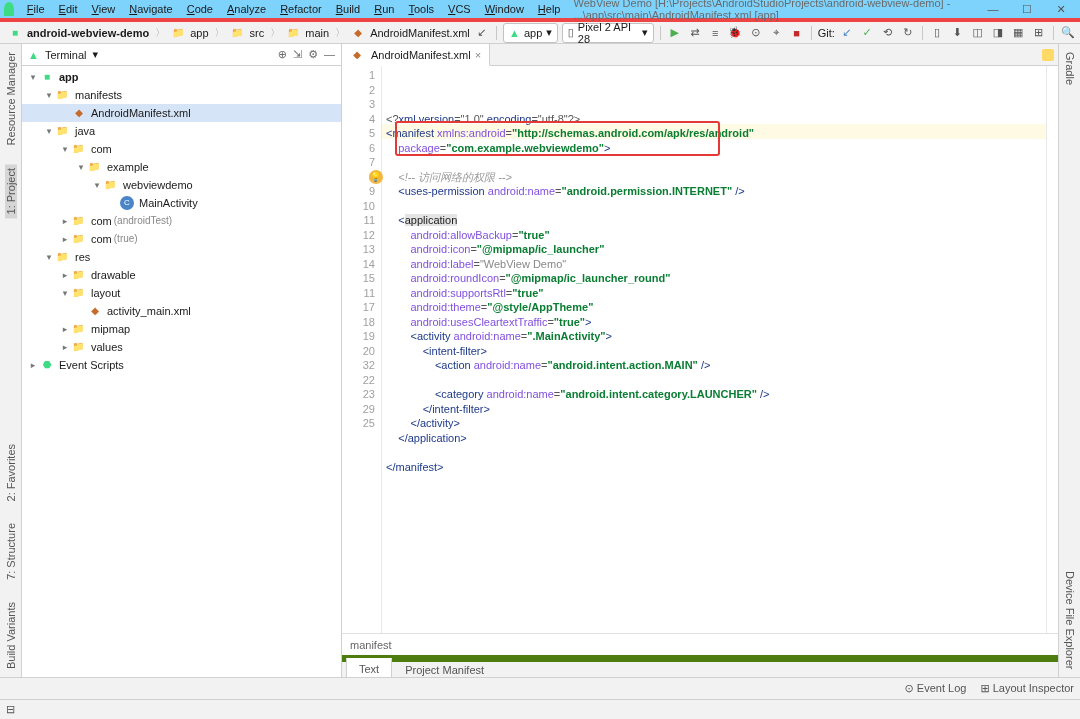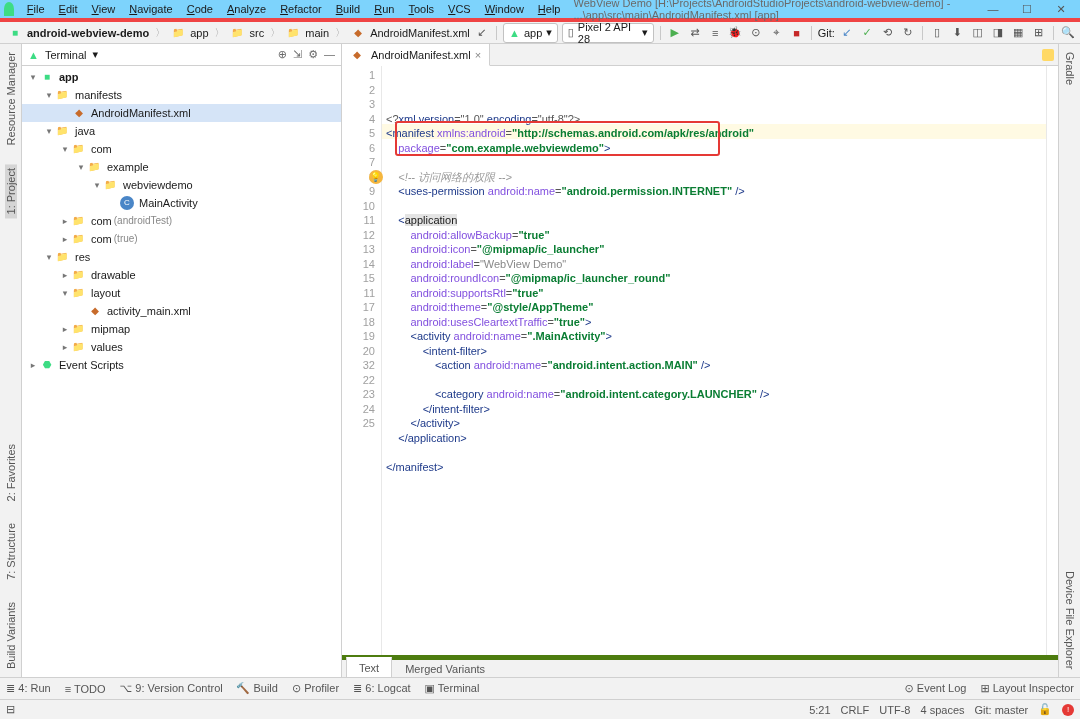--- a/index.html
+++ b/index.html
@@ -54,21 +54,21 @@
 .mark-right { width:12px; border-left:1px solid #e8e8e8; }
 .c-tag { color:#1e3a8a; }
 .c-attr { color:#8250df;text-align:right; }
 .c-str { color:#0a7d33; font-weight:bold; }
 .c-txt { color:#888; }
 .c-cmt { color:#9a9a9a; font-style:italic; }
 .c-plain{ color:#555; }
 .c-app{ background:#e4e4e4; }
 
 .crumb-strip { height:22px; border-top:1px solid #e0e0e0; display:flex; align-items:center; padding:0 8px; color:#666; font-size:11px; }
-.bottom-tabs { height:22px; display:flex; align-items:center; padding:0 4px; background:#f2f2f2; border-top:5px solid #4d7c0f; }
+.bottom-tabs { height:22px; display:flex; align-items:center; padding:0 4px; background:#f2f2f2; border-top:7px solid #4d7c0f; }
 .btab { display:flex; align-items:center; height:22px; padding:0 12px; border:1px solid transparent; color:#555; }
 .btab.active { background:#fff; border:1px solid #d0d0d0; border-top:1px solid #fff; margin-top:-1px; }
 
 .bottom-toolbar { height:22px; display:flex; align-items:center; background:#f2f2f2; border-top:1px solid #d0d0d0; padding:0 6px; gap:14px; color:#555;}
 .bottom-toolbar .item { display:flex; align-items:center; gap:4px; cursor:pointer; }
 .bottom-toolbar .right { margin-left:auto; display:flex; gap:14px; }
 
 .statusbar { height:20px; display:flex; align-items:center; background:#f2f2f2; border-top:1px solid #d0d0d0; padding:0 6px; gap:12px; color:#555; }
 .statusbar .right { margin-left:auto; display:flex; gap:10px; align-items:center; }
 .lock { color:#999; }
@@ -308,61 +308,44 @@
           <div>14</div>
           <div>15</div>
           <div>11</div>
           <div>17</div>
           <div>18</div>
           <div>19</div>
           <div>20</div>
           <div>32</div>
           <div>22</div>
           <div>23</div>
-          <div>24</div>
+          <div>29</div>
           <div>25</div>
         </div>
       <div class="code" id="code">
         <div class="redbox" id="redbox" style="top: 55px; left: 13px; width: 325px; height: 35px;"></div>
       <div class="code-line"><span class="c-plain">&lt;?</span><span class="c-tag">xml version</span><span class="c-plain">="1.0" </span><span class="c-tag">encoding</span><span class="c-plain">="utf-8"</span><span class="c-plain">?&gt;</span></div><div class="code-line"><span class="c-tag">&lt;manifest </span><span class="c-attr">xmlns:android</span><span class="c-plain">=</span><span class="c-str">"http://schemas.android.com/apk/res/android"</span></div><div class="code-line"><span class="c-plain">    </span><span class="c-attr">package</span><span class="c-plain">=</span><span class="c-str">"com.example.webviewdemo"</span><span class="c-tag">&gt;</span></div><div class="code-line"><span class="c-plain"> </span></div><div class="hl-line" style="top: 58px;"></div><div class="code-line" style="position: relative;"><div class="warn-bulb">💡</div><span class="c-cmt">    &lt;!-- 访问网络的权限 --&gt;</span></div><div class="code-line"><span class="c-plain">    </span><span class="c-tag">&lt;uses-permission </span><span class="c-attr">android:name</span><span class="c-plain">=</span><span class="c-str">"android.permission.INTERNET"</span><span class="c-tag"> /&gt;</span></div><div class="code-line"><span class="c-plain"> </span></div><div class="code-line"><span class="c-plain">    </span><span class="c-tag">&lt;</span><span class="c-app">application</span></div><div class="code-line"><span class="c-plain">        </span><span class="c-attr">android:allowBackup</span><span class="c-plain">=</span><span class="c-str">"true"</span></div><div class="code-line"><span class="c-plain">        </span><span class="c-attr">android:icon</span><span class="c-plain">=</span><span class="c-str">"@mipmap/ic_launcher"</span></div><div class="code-line"><span class="c-plain">        </span><span class="c-attr">android:label</span><span class="c-plain">=</span><span class="c-txt">"WebView Demo"</span></div><div class="code-line"><span class="c-plain">        </span><span class="c-attr">android:roundIcon</span><span class="c-plain">=</span><span class="c-str">"@mipmap/ic_launcher_round"</span></div><div class="code-line"><span class="c-plain">        </span><span class="c-attr">android:supportsRtl</span><span class="c-plain">=</span><span class="c-str">"true"</span></div><div class="code-line"><span class="c-plain">        </span><span class="c-attr">android:theme</span><span class="c-plain">=</span><span class="c-str">"@style/AppTheme"</span></div><div class="code-line"><span class="c-plain">        </span><span class="c-attr">android:usesCleartextTraffic</span><span class="c-plain">=</span><span class="c-str">"true"</span><span class="c-tag">&gt;</span></div><div class="code-line"><span class="c-plain">        </span><span class="c-tag">&lt;activity </span><span class="c-attr">android:name</span><span class="c-plain">=</span><span class="c-str">".MainActivity"</span><span class="c-tag">&gt;</span></div><div class="code-line"><span class="c-plain">            </span><span class="c-tag">&lt;intent-filter&gt;</span></div><div class="code-line"><span class="c-plain">                </span><span class="c-tag">&lt;action </span><span class="c-attr">android:name</span><span class="c-plain">=</span><span class="c-str">"android.intent.action.MAIN"</span><span class="c-tag"> /&gt;</span></div><div class="code-line"><span class="c-plain"> </span></div><div class="code-line"><span class="c-plain">                </span><span class="c-tag">&lt;category </span><span class="c-attr">android:name</span><span class="c-plain">=</span><span class="c-str">"android.intent.category.LAUNCHER"</span><span class="c-tag"> /&gt;</span></div><div class="code-line"><span class="c-plain">            </span><span class="c-tag">&lt;/intent-filter&gt;</span></div><div class="code-line"><span class="c-plain">        </span><span class="c-tag">&lt;/activity&gt;</span></div><div class="code-line"><span class="c-plain">    </span><span class="c-tag">&lt;/application&gt;</span></div><div class="code-line"><span class="c-plain"> </span></div><div class="code-line"><span class="c-tag">&lt;/manifest&gt;</span></div></div>
       <div class="mark-right"></div>
     </div>
+    <div class="crumb-strip">manifest</div>
     <div class="bottom-tabs" id="editor-bottom-tabs">
         <div class="btab active">Text</div>
-        <div class="btab">Merged Variants</div>
+        <div class="btab">Project Manifest</div>
       </div>
   </div>
 
   <div class="rrail">
     <div class="rail-label" style="writing-mode:vertical-rl; transform:none;">Gradle</div>
     <div style="flex:1"></div>
     <div class="rail-label" style="writing-mode:vertical-rl; transform:none;">Device File Explorer</div>
   </div>
 </div>
 
 <div class="bottom-toolbar">
-  <div id="bt-left" style="display:flex;gap:14px;">
-      <span class="item">≣ 4: Run</span>
-      <span class="item">≡ TODO</span>
-      <span class="item">⌥ 9: Version Control</span>
-      <span class="item">🔨 Build</span>
-      <span class="item">⊙ Profiler</span>
-      <span class="item">≣ 6: Logcat</span>
-      <span class="item">▣ Terminal</span>
-    </div>
   <div class="right" id="bt-right">
       <span class="item">⊙ Event Log</span>
       <span class="item">⊞ Layout Inspector</span>
     </div>
 </div>
 
 <div class="statusbar">
   <span>⊟</span>
-  <div class="right">
-    <span>5:21</span>
-    <span>CRLF</span>
-    <span>UTF-8</span>
-    <span>4 spaces</span>
-    <span>Git: master</span>
-    <span class="lock">🔓</span>
-    <span class="err-badge">!</span>
-  </div>
 </div>
 
 </body></html>

